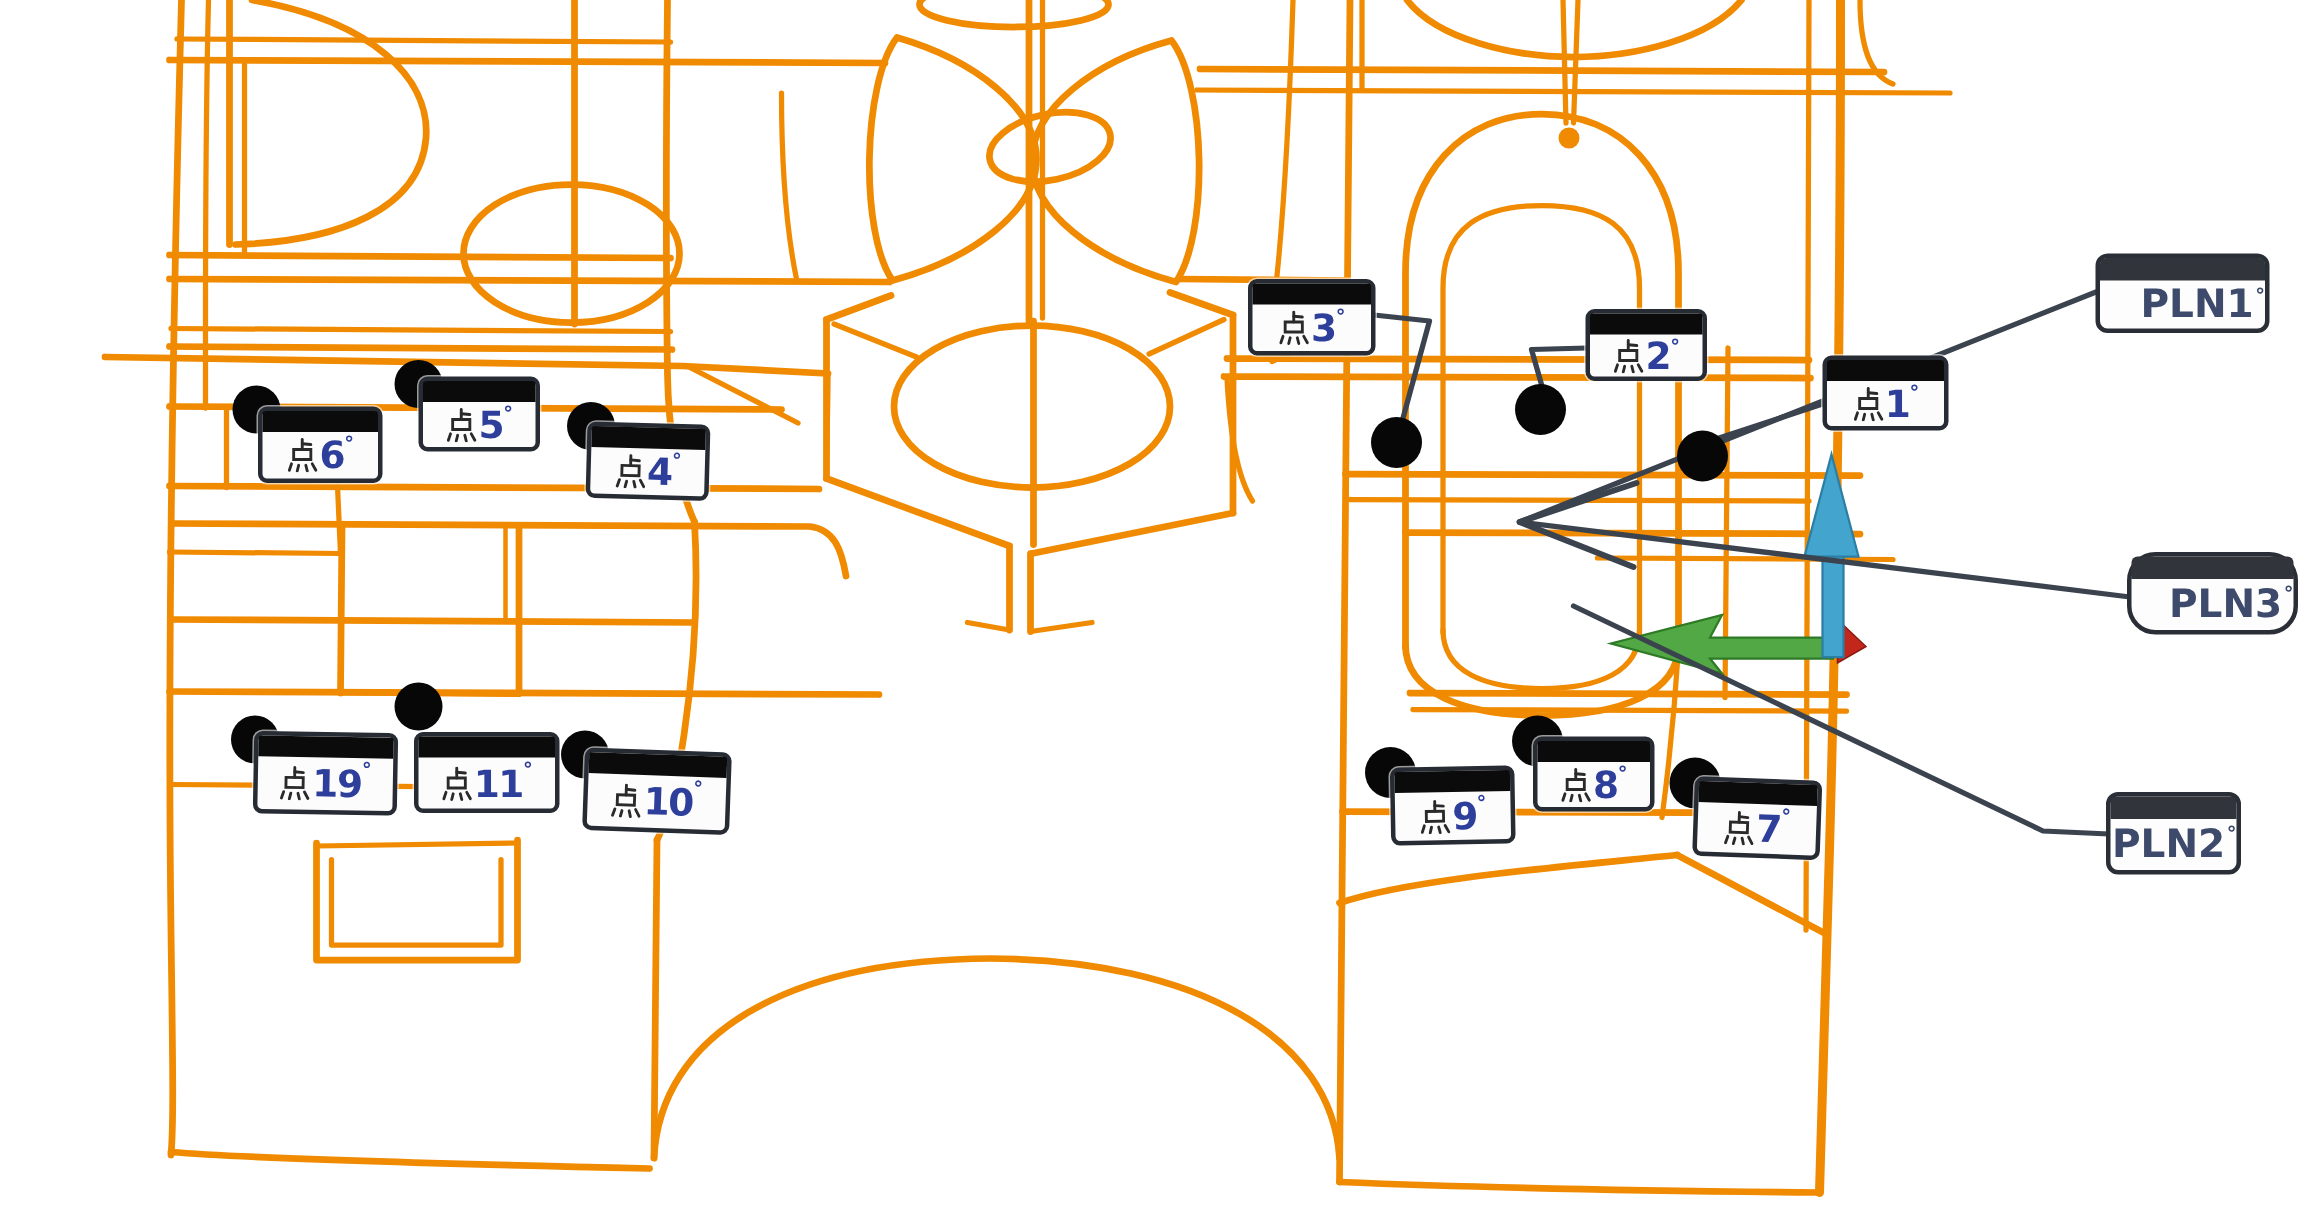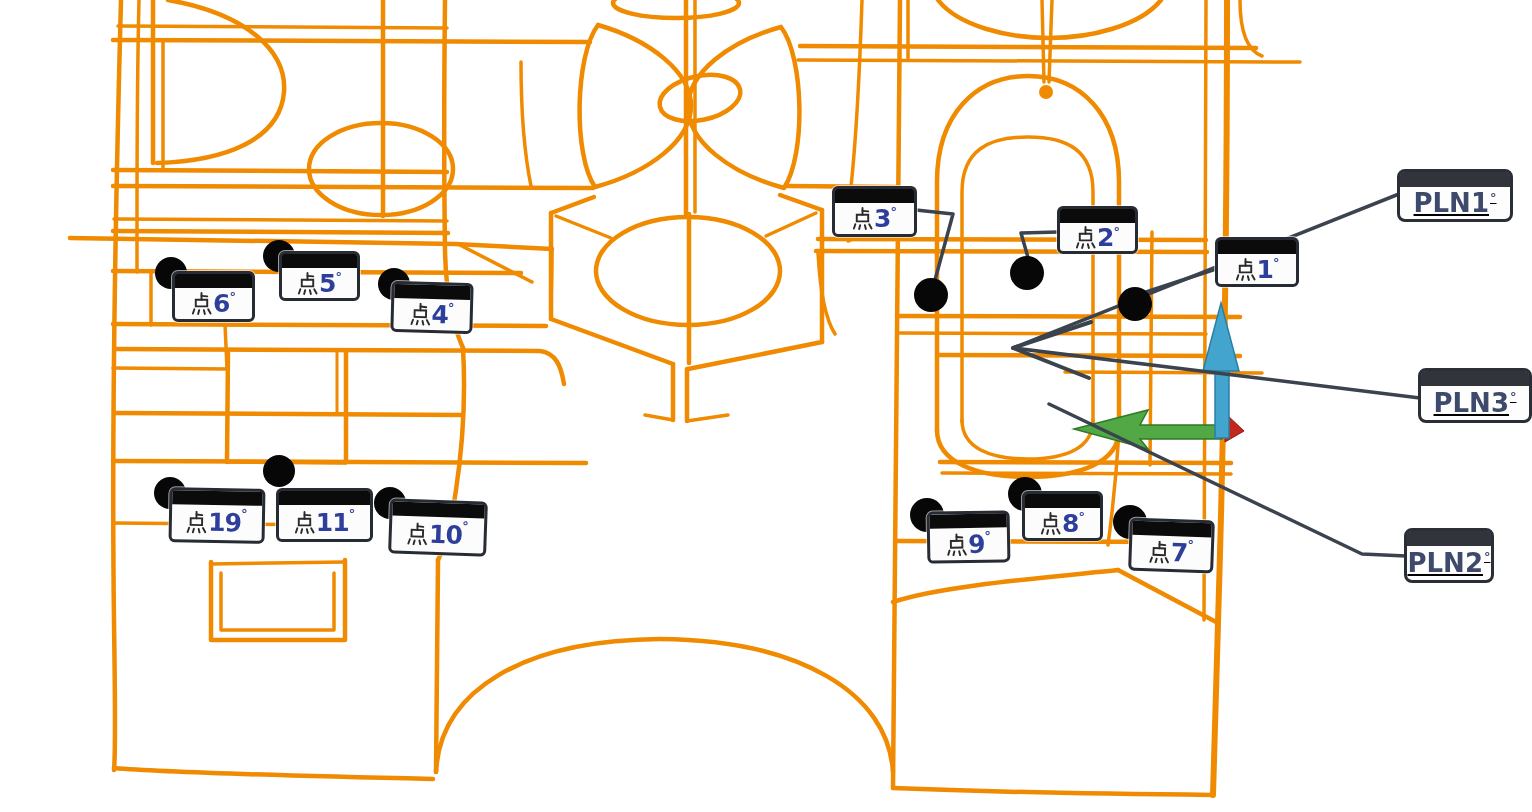--- a/index.html
+++ b/index.html
@@ -14,21 +14,21 @@
   .plabel .body{display:flex;align-items:center;justify-content:center;height:calc(100% - 14px);
                 padding:0 3px;}
   .plabel .glyph{width:21px;height:23px;flex:0 0 auto;margin-right:1px;}
   .pnum{color:#2E3F9B;font-weight:bold;font-size:25px;line-height:1;letter-spacing:-1px;}
   .pdeg{color:#2E3F9B;font-weight:bold;font-size:13px;line-height:1;align-self:flex-start;margin-top:2px;}
 
   
   .pln{position:absolute;border:3px solid #2A2F37;border-radius:8px;background:#FDFDFD;
        box-sizing:border-box;}
   .pln .bar{height:15px;background:#31353B;border-radius:4px 4px 0 0;}
-  .pln .body{display:flex;align-items:center;justify-content:center;height:calc(100% - 15px);text-decoration:underline;}
+  .pln .body{display:flex;align-items:center;justify-content:flex-end;height:calc(100% - 15px);}
   .plntxt{color:#3D4A6B;font-weight:600;font-size:26px;line-height:1;letter-spacing:0px;}
   .plndeg{color:#3D4A6B;font-weight:700;font-size:13px;align-self:flex-start;margin-top:3px;margin-left:1px;}
 </style>
 </head>
 <body>
 
 <div class="stage">
 
 <svg class="canvas" width="1532" height="812" viewBox="0 0 1532 812">
   <defs>
@@ -305,21 +305,21 @@
       </div>
 </div>
 
 <div class="pln" style="left:1397px;top:169px;width:116px;height:53px;">
   <div class="bar"></div>
   <div class="body">
         <span class="plntxt">PLN1</span>
         <span class="plndeg">°</span>
       </div>
 </div>
-<div class="pln" style="left:1418px;top:368px;width:114px;height:55px;">
+<div class="pln" style="left:1418px;top:368px;width:114px;height:55px;border-radius:19px;">
   <div class="bar"></div>
   <div class="body">
         <span class="plntxt">PLN3</span>
         <span class="plndeg">°</span>
       </div>
 </div>
 <div class="pln" style="left:1404px;top:528px;width:90px;height:55px;">
   <div class="bar"></div>
   <div class="body">
         <span class="plntxt">PLN2</span>

